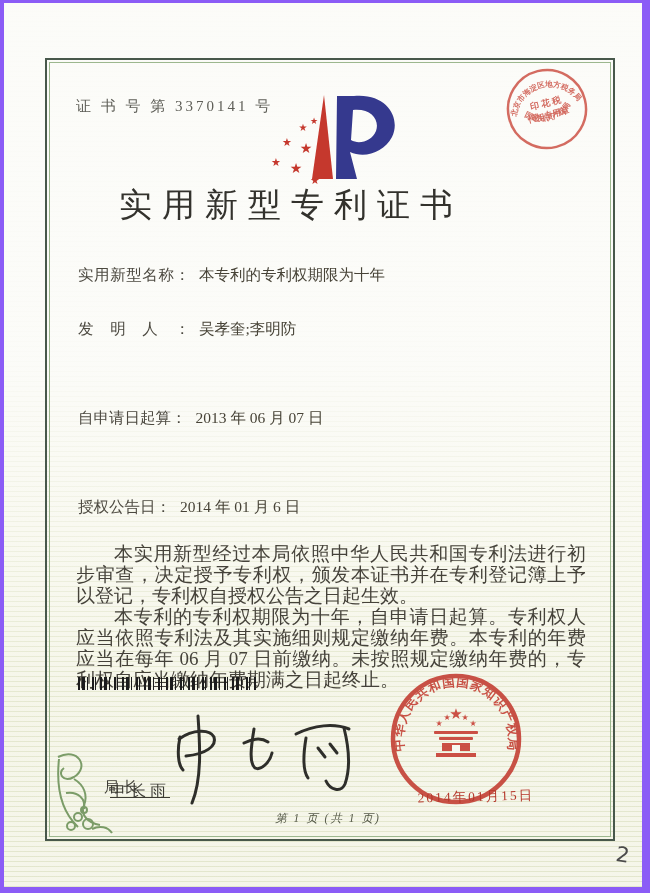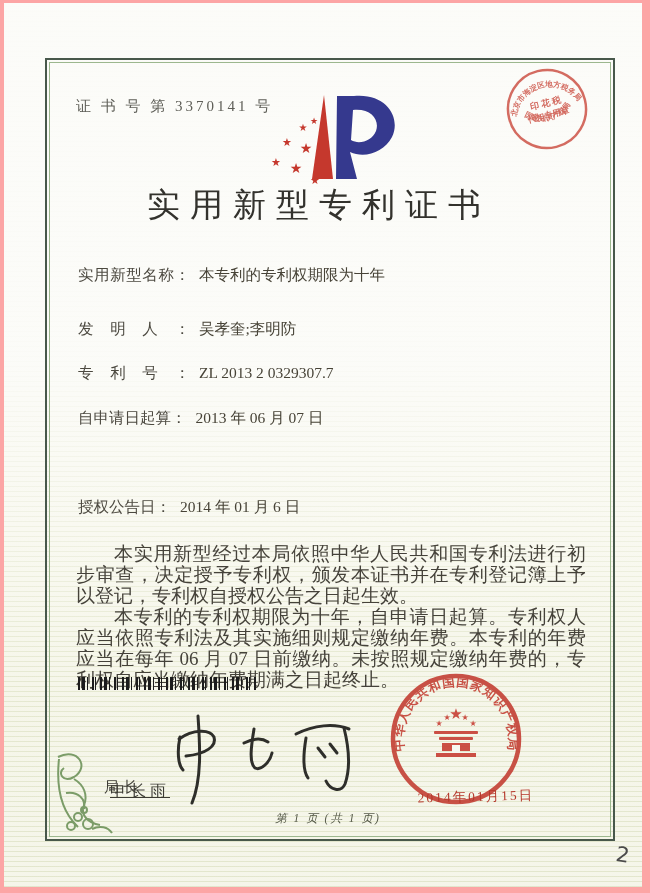--- a/index.html
+++ b/index.html
@@ -2,21 +2,21 @@
 <html><head>
 <meta charset="utf-8">
 <style>
   html,body{margin:0;padding:0;}
   body{
     width:650px;height:893px;
     background:#111;
     font-family:"Liberation Serif","DejaVu Serif",serif;
     position:relative;overflow:hidden;
   }
-  .scan{position:absolute;inset:0;background:#fca5a5;}
+  .scan{position:absolute;inset:0;background:#8b5cf6;}
   .paper{
     position:absolute;left:4px;top:3px;right:8px;bottom:6px;
     background:#f7f7f2;
   }
   
   .paper::before{
     content:"";position:absolute;inset:0;z-index:0;
     background-image:repeating-linear-gradient(
       0deg,
       rgba(168,182,118,0.30) 0px, rgba(168,182,118,0.30) 1px,
@@ -46,21 +46,21 @@
   .cert-no{
     position:absolute;left:72px;top:94px;
     font-size:15px;letter-spacing:3px;color:#5e5e57;
   }
 
   .logo{position:absolute;left:254px;top:86px;}
 
   .title{
     position:absolute;left:41px;top:180px;width:492px;
     text-align:center;font-size:33px;letter-spacing:10px;
-    color:#33322d;font-weight:400;margin-left:28px;
+    color:#33322d;font-weight:400;
   }
 
   .field-row{position:absolute;left:74px;font-size:15.5px;color:#4c4940;white-space:nowrap;}
   .flabel{display:inline-block;color:#4c4940;}
   .flabel.spread{width:112px;text-align:justify;text-align-last:justify;}
   .fvalue{margin-left:9px;color:#474337;}
 
   .body-text{
     position:absolute;left:72px;top:540px;width:510px;
     font-size:19px;line-height:21px;color:#45423a;
@@ -132,23 +132,20 @@
         </g>
       </svg>
 
       <div class="title">实用新型专利证书</div>
 
       <div class="field-row" style="top:262px;">
         <span class="flabel spread">实用新型名称：</span><span class="fvalue">本专利的专利权期限为十年</span>
       </div>
       <div class="field-row" style="top:316px;">
         <span class="flabel spread">发明人：</span><span class="fvalue">吴孝奎;李明防</span>
-      </div>
-      <div class="field-row" style="top:360px;">
-        <span class="flabel spread">专利号：</span><span class="fvalue">ZL 2013 2 0329307.7</span>
       </div>
       <div class="field-row" style="top:405px;">
         <span class="flabel">自申请日起算：</span><span class="fvalue">2013 年 06 月 07 日</span>
       </div>
       <div class="field-row" style="top:494px;">
         <span class="flabel">授权公告日：</span><span class="fvalue">2014 年 01 月 6 日</span>
       </div>
 
       <div class="body-text">
         <p>本实用新型经过本局依照中华人民共和国专利法进行初步审查，决定授予专利权，颁发本证书并在专利登记簿上予以登记，专利权自授权公告之日起生效。</p>

